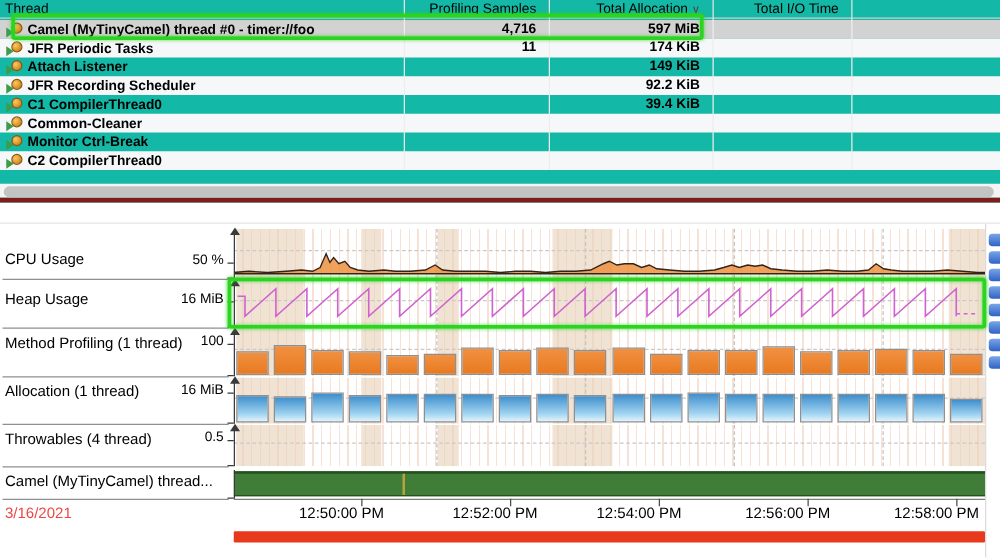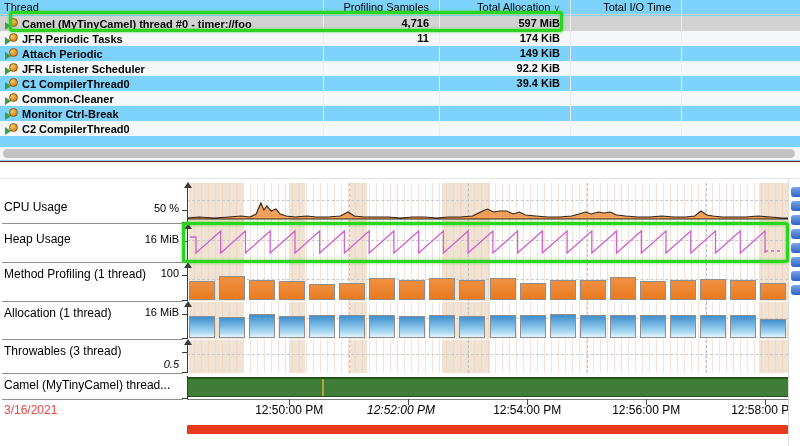--- a/index.html
+++ b/index.html
@@ -6,21 +6,21 @@
   html,body { width:800px; height:446px; }
   body {
     position:relative; overflow:hidden; background:#fff;
     font-family:"Liberation Sans", sans-serif;
     -webkit-font-smoothing:antialiased;
   }
 
   
   #thread-table {
     position:absolute; left:0; top:0; width:800px; height:162px;
-    background:#7dd3fc; border-bottom:1px solid #7f1d1d; overflow:hidden;
+    background:#14b8a6; border-bottom:4px solid #7f1d1d; overflow:hidden;
   }
   .thead {
     display:grid; grid-template-columns:324px 116px 131px 111px 118px;
     height:15px; border-bottom:1px solid #cfcfcf; font-size:11px; color:#000;
   }
   .hc {
     text-align:right; padding:1px 10px 0 8px; border-right:1px solid #e3e3e3;
     white-space:nowrap; overflow:hidden;
   }
   .hc:first-child { text-align:left; padding-left:4px; }
@@ -83,21 +83,21 @@
   .bar { position:absolute; bottom:1px; border:1px solid #8f8f8f; }
   .bar.orange { background:linear-gradient(#f19041,#e87a20); }
   .bar.blue   { background:linear-gradient(#3f8fcd,#9fd3f0 70%,#e2f3fc); }
 
   .camel-bar { position:absolute; left:0; right:0; top:3px; height:20px;
     background:#3f7d39; border-top:2px solid #26511f; border-bottom:1px solid #26511f; }
   .camel-marker { position:absolute; top:0; bottom:0; width:2px; background:#b5a43c; }
 
   #time-axis { position:absolute; left:187px; top:220px; width:601px; height:1px; background:#7d7d7d; }
   .taxis-tick { position:absolute; top:220px; width:1px; height:6px; background:#4c4c4c; }
-  .time-label { position:absolute; top:224px; width:100px; text-align:center; font-size:12px; color:#000; white-space:nowrap; }
+  .time-label { position:absolute; top:224px; width:100px; text-align:left; font-size:12px; color:#000; white-space:nowrap; }
   .date-label { position:absolute; left:4px; top:224px; font-size:12px; color:#ef4444; }
 
   .redbar { position:absolute; left:187px; top:246px; width:601px; height:9px; background:#e8391d; border-radius:1px; }
 
   #side-strip { position:absolute; left:788px; top:0; width:12px; height:268px;
     background:#fff; border-left:1px solid #dcdcdc; z-index:10; }
   .side-ic { position:absolute; left:2px; width:12px; height:10px; border-radius:3px;
     background:linear-gradient(#7aa5e8,#2f62c4); }
 
   #heap-annotation { left:182px; top:43px; width:607px; height:41px; }
@@ -140,34 +140,34 @@
         <div class="tc">174 KiB</div>
         <div class="tc"></div>
         <div class="tc"></div>
       </div>
       <div class="trow">
         <div class="tc name">
           <span class="thread-ic">
             <span class="tri"></span>
             <span class="orb"></span>
           </span>
-          <span>Attach Periodic</span>
+          <span>Attach Listener</span>
         </div>
         <div class="tc"></div>
         <div class="tc">149 KiB</div>
         <div class="tc"></div>
         <div class="tc"></div>
       </div>
       <div class="trow alt">
         <div class="tc name">
           <span class="thread-ic">
             <span class="tri"></span>
             <span class="orb"></span>
           </span>
-          <span>JFR Listener Scheduler</span>
+          <span>JFR Recording Scheduler</span>
         </div>
         <div class="tc"></div>
         <div class="tc">92.2 KiB</div>
         <div class="tc"></div>
         <div class="tc"></div>
       </div>
       <div class="trow">
         <div class="tc name">
           <span class="thread-ic">
             <span class="tri"></span>
@@ -362,22 +362,22 @@
           <div class="bar blue" style="left: 512.85px; width: 26.05px; height: 23px;"></div>
           <div class="bar blue" style="left: 542.9px; width: 26.05px; height: 23px;"></div>
           <div class="bar blue" style="left: 572.95px; width: 26.05px; height: 19px;"></div>
         </div>
         <div class="vaxis">
           <span class="arrow"></span>
           <span class="tick" style="top: 10px;"></span>
           <span class="tick" style="top: 34px;"></span>
         </div>
       </div>
-      <div class="tl-label" style="top: 165px;">Throwables (3 thread)</div>
-      <div class="tl-tick-label" style="top: 179px; font-style: italic;">0.5</div>
+      <div class="tl-label" style="top: 165px;">Throwables (4 thread)</div>
+      <div class="tl-tick-label" style="top: 165px;">0.5</div>
       <div class="chart-row" style="top: 161px; height: 33px;">
         <div class="plot">
           <div class="stripes"></div>
           <div class="band" style="left: 2.404px; width: 53.489px;"></div>
           <div class="band" style="left: 102.17px; width: 15.626px;"></div>
           <div class="band" style="left: 163.472px; width: 16.828px;"></div>
           <div class="band" style="left: 254.824px; width: 48.681px;"></div>
           <div class="band" style="left: 572.152px; width: 28.848px;"></div>
           <div class="vdash" style="left: 161.669px;"></div>
           <div class="vdash" style="left: 280.667px;"></div>
@@ -402,21 +402,21 @@
           <span class="tick" style="top: 22px;"></span>
         </div>
       </div>
     </div>
   <div class="date-label">3/16/2021</div>
   <div id="time-axis"></div>
   <div id="time-ticks">
       <div class="taxis-tick" style="left: 289.17px;"></div>
       <div class="time-label" style="left: 239.17px;">12:50:00 PM</div>
       <div class="taxis-tick" style="left: 408.168px;"></div>
-      <div class="time-label" style="left: 351px; font-style: italic;">12:52:00 PM</div>
+      <div class="time-label" style="left: 362px;">12:52:00 PM</div>
       <div class="taxis-tick" style="left: 527.166px;"></div>
       <div class="time-label" style="left: 477.166px;">12:54:00 PM</div>
       <div class="taxis-tick" style="left: 646.164px;"></div>
       <div class="time-label" style="left: 596.164px;">12:56:00 PM</div>
       <div class="taxis-tick" style="left: 765.162px;"></div>
       <div class="time-label" style="left: 715.162px;">12:58:00 PM</div>
     </div>
   <div class="redbar"></div>
   <div id="side-strip">
       <div class="side-ic" style="top: 8px;"></div>

